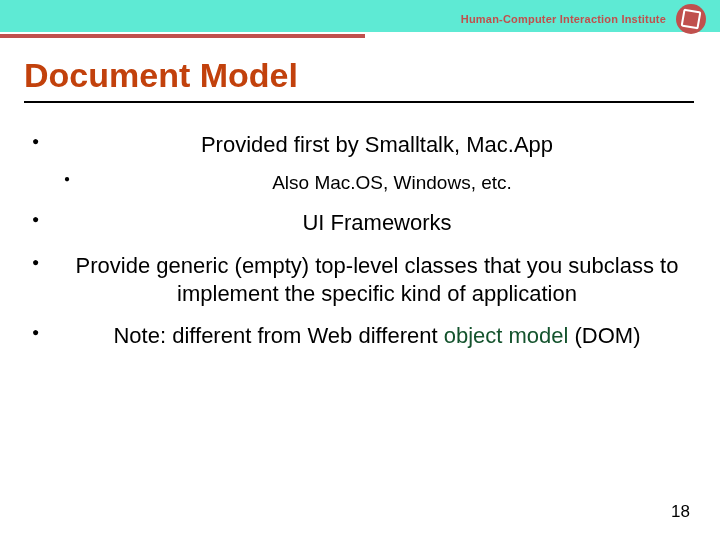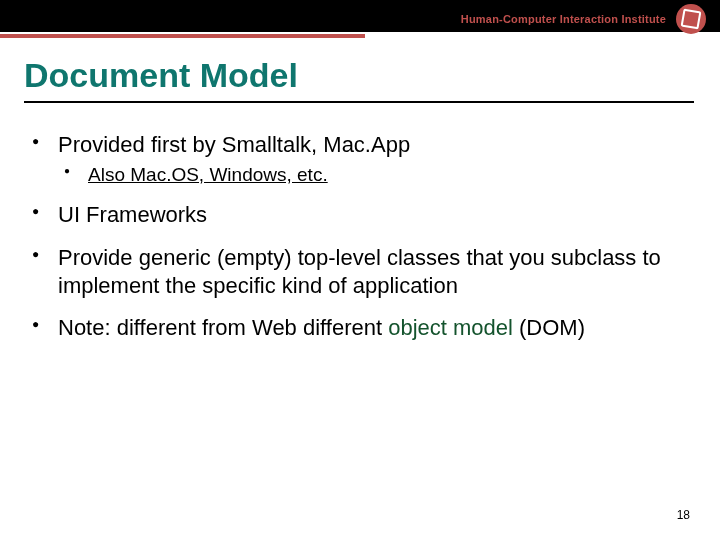--- a/index.html
+++ b/index.html
@@ -7,21 +7,21 @@
       width: 720px;
       height: 540px;
       background: #fff;
       font-family: Arial, Helvetica, sans-serif;
       position: relative;
       overflow: hidden;
     }
     .header-bar {
       width: 100%;
       height: 32px;
-      background: #000000;
+      background: #5eead4;
       position: relative;
     }
     .header-right {
       position: absolute;
       right: 14px;
       top: 4px;
       display: flex;
       align-items: center;
       gap: 10px;
     }
@@ -54,34 +54,35 @@
       position: absolute;
       left: 0;
       top: 34px;
       width: 365px;
       height: 4px;
       background: #c0504d;
     }
     .title {
       font-size: 34px;
       font-weight: bold;
-      color: #0f766e;
+      color: #c2410c;
       margin: 24px 0 0 24px;
     }
     .title-underline {
       margin: 6px 0 0 24px;
       width: 670px;
       height: 2px;
       background: #000;
     }
     .content {
       margin: 28px 24px 0 28px;
       font-size: 22px;
       color: #000;
       line-height: 1.28;
+      text-align: center;
     }
     ul.top {
       list-style: none;
       padding: 0;
     }
     ul.top > li {
       position: relative;
       padding-left: 30px;
       margin-bottom: 14px;
     }
@@ -89,23 +90,22 @@
       content: "●";
       position: absolute;
       left: 4px;
       top: 3px;
       color: #000;
       font-size: 12px;
     }
     ul.sub {
       list-style: none;
       padding: 0;
-      margin-top: 4px;
+      margin-top: 12px;
       margin-bottom: 4px;
-      text-decoration: underline;
     }
     ul.sub > li {
       position: relative;
       padding-left: 30px;
       font-size: 19px;
     }
     ul.sub > li::before {
       content: "●";
       position: absolute;
       left: 6px;
@@ -113,21 +113,21 @@
       color: #000;
       font-size: 10px;
     }
     .highlight {
       color: #14532d;
     }
     .page-num {
       position: absolute;
       bottom: 18px;
       right: 30px;
-      font-size: 12px;
+      font-size: 17px;
       color: #000;
     }
   </style>
 </head>
 <body>
 
 <div class="header-bar">
   <div class="header-right">
     <span class="hcii-text">Human-Computer Interaction Institute</span>
     <span class="hcii-logo"></span>

